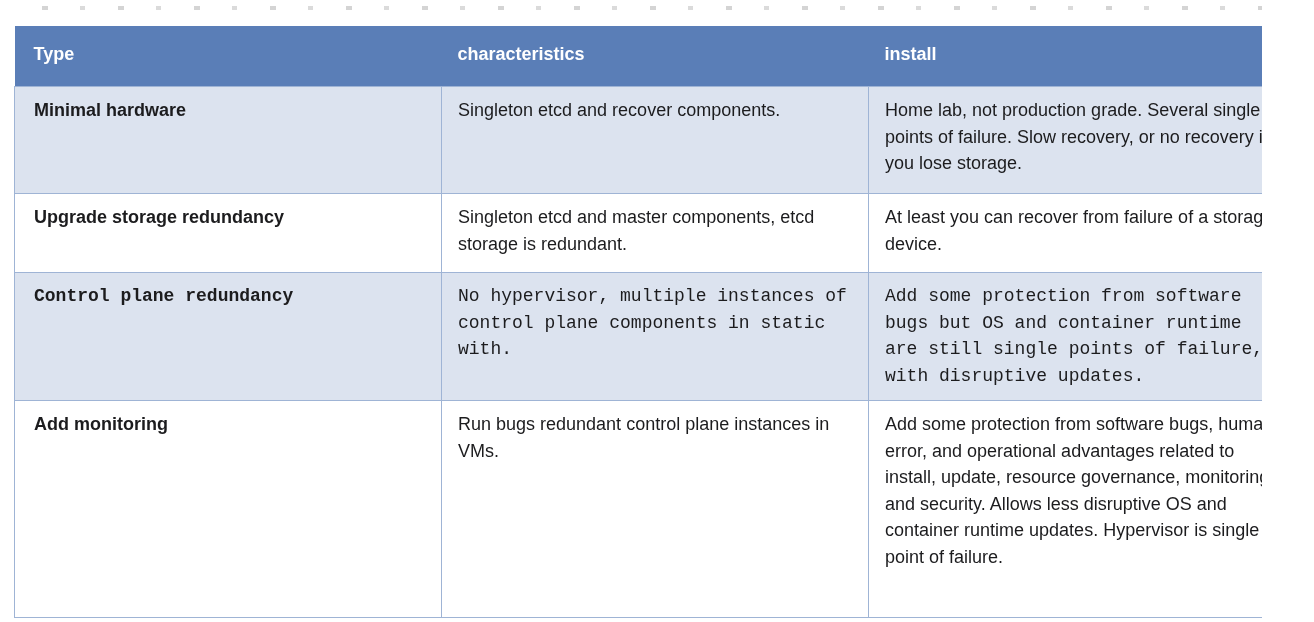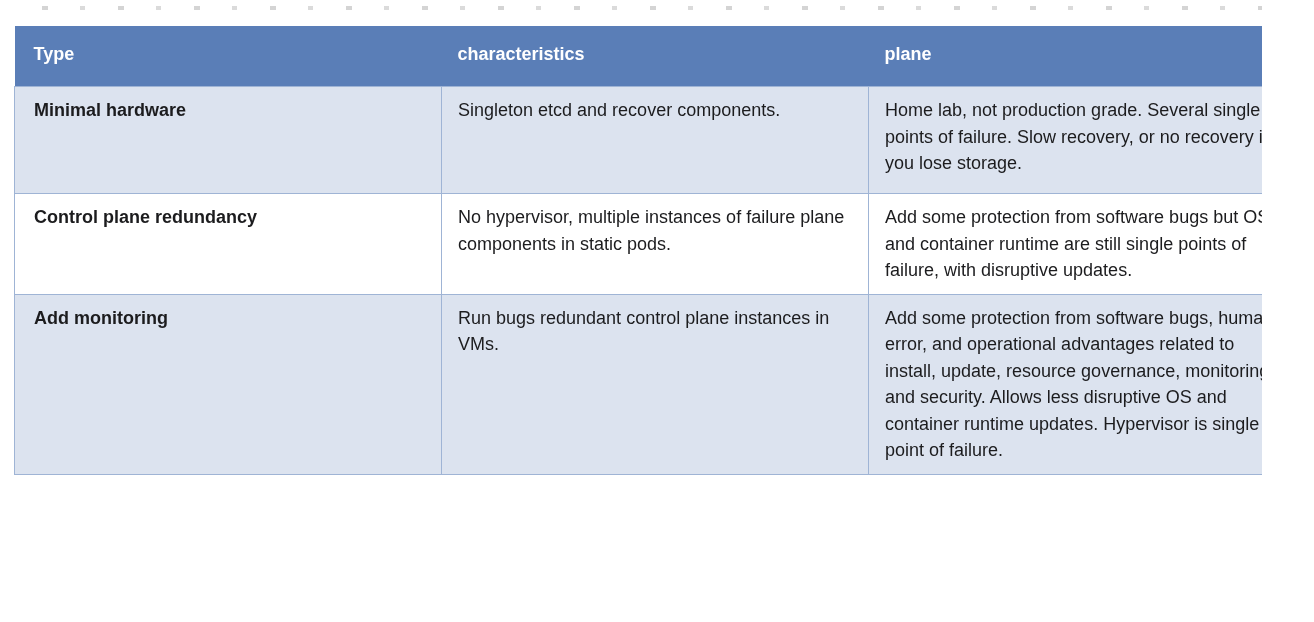--- a/index.html
+++ b/index.html
@@ -60,52 +60,57 @@
     padding: 10px 16px 10px 16px;
     background: var(--row-bg, #ffffff);
   }
   tbody td.c-type {
     font-weight: bold;
     padding-left: 19px;
   }
   tbody tr:nth-child(odd) td { background: var(--row-alt-bg, #dce3ef); }
   tbody tr:nth-child(1) { height: 107px; }
   tbody tr:nth-child(2) { height: 79px; }
-  tbody tr:nth-child(3) { height: 128px; }
+  tbody tr:nth-child(3) { height: 128px; font-family: Liberation Mono, monospace; }
   tbody tr:nth-child(4) { height: 217px; }
 </style>
 </head>
 <body>
 
 <div class="page">
 
   <div class="cropped-artifact"></div>
 
   <table class="deploy-table">
     <colgroup>
       <col>
         <col>
         <col>
     </colgroup>
     <thead>
       <tr>
         <th class="col-type">Type</th>
         <th>characteristics</th>
-        <th>plane</th>
+        <th>install</th>
       </tr>
     </thead>
     <tbody>
       <tr>
         <td class="c-type">Minimal hardware</td>
         <td>Singleton etcd and recover components.</td>
         <td>Home lab, not production grade. Several single points of failure. Slow recovery, or no recovery if you lose storage.</td>
       </tr>
       <tr>
+        <td class="c-type">Upgrade storage redundancy</td>
+        <td>Singleton etcd and master components, etcd storage is redundant.</td>
+        <td>At least you can recover from failure of a storage device.</td>
+      </tr>
+      <tr>
         <td class="c-type">Control plane redundancy</td>
-        <td>No hypervisor, multiple instances of failure plane components in static pods.</td>
+        <td>No hypervisor, multiple instances of control plane components in static with.</td>
         <td>Add some protection from software bugs but OS and container runtime are still single points of failure, with disruptive updates.</td>
       </tr>
       <tr>
         <td class="c-type">Add monitoring</td>
         <td>Run bugs redundant control plane instances in VMs.</td>
         <td>Add some protection from software bugs, human error, and operational advantages related to install, update, resource governance, monitoring, and security. Allows less disruptive OS and container runtime updates. Hypervisor is single point of failure.</td>
       </tr>
     </tbody>
   </table>
 

